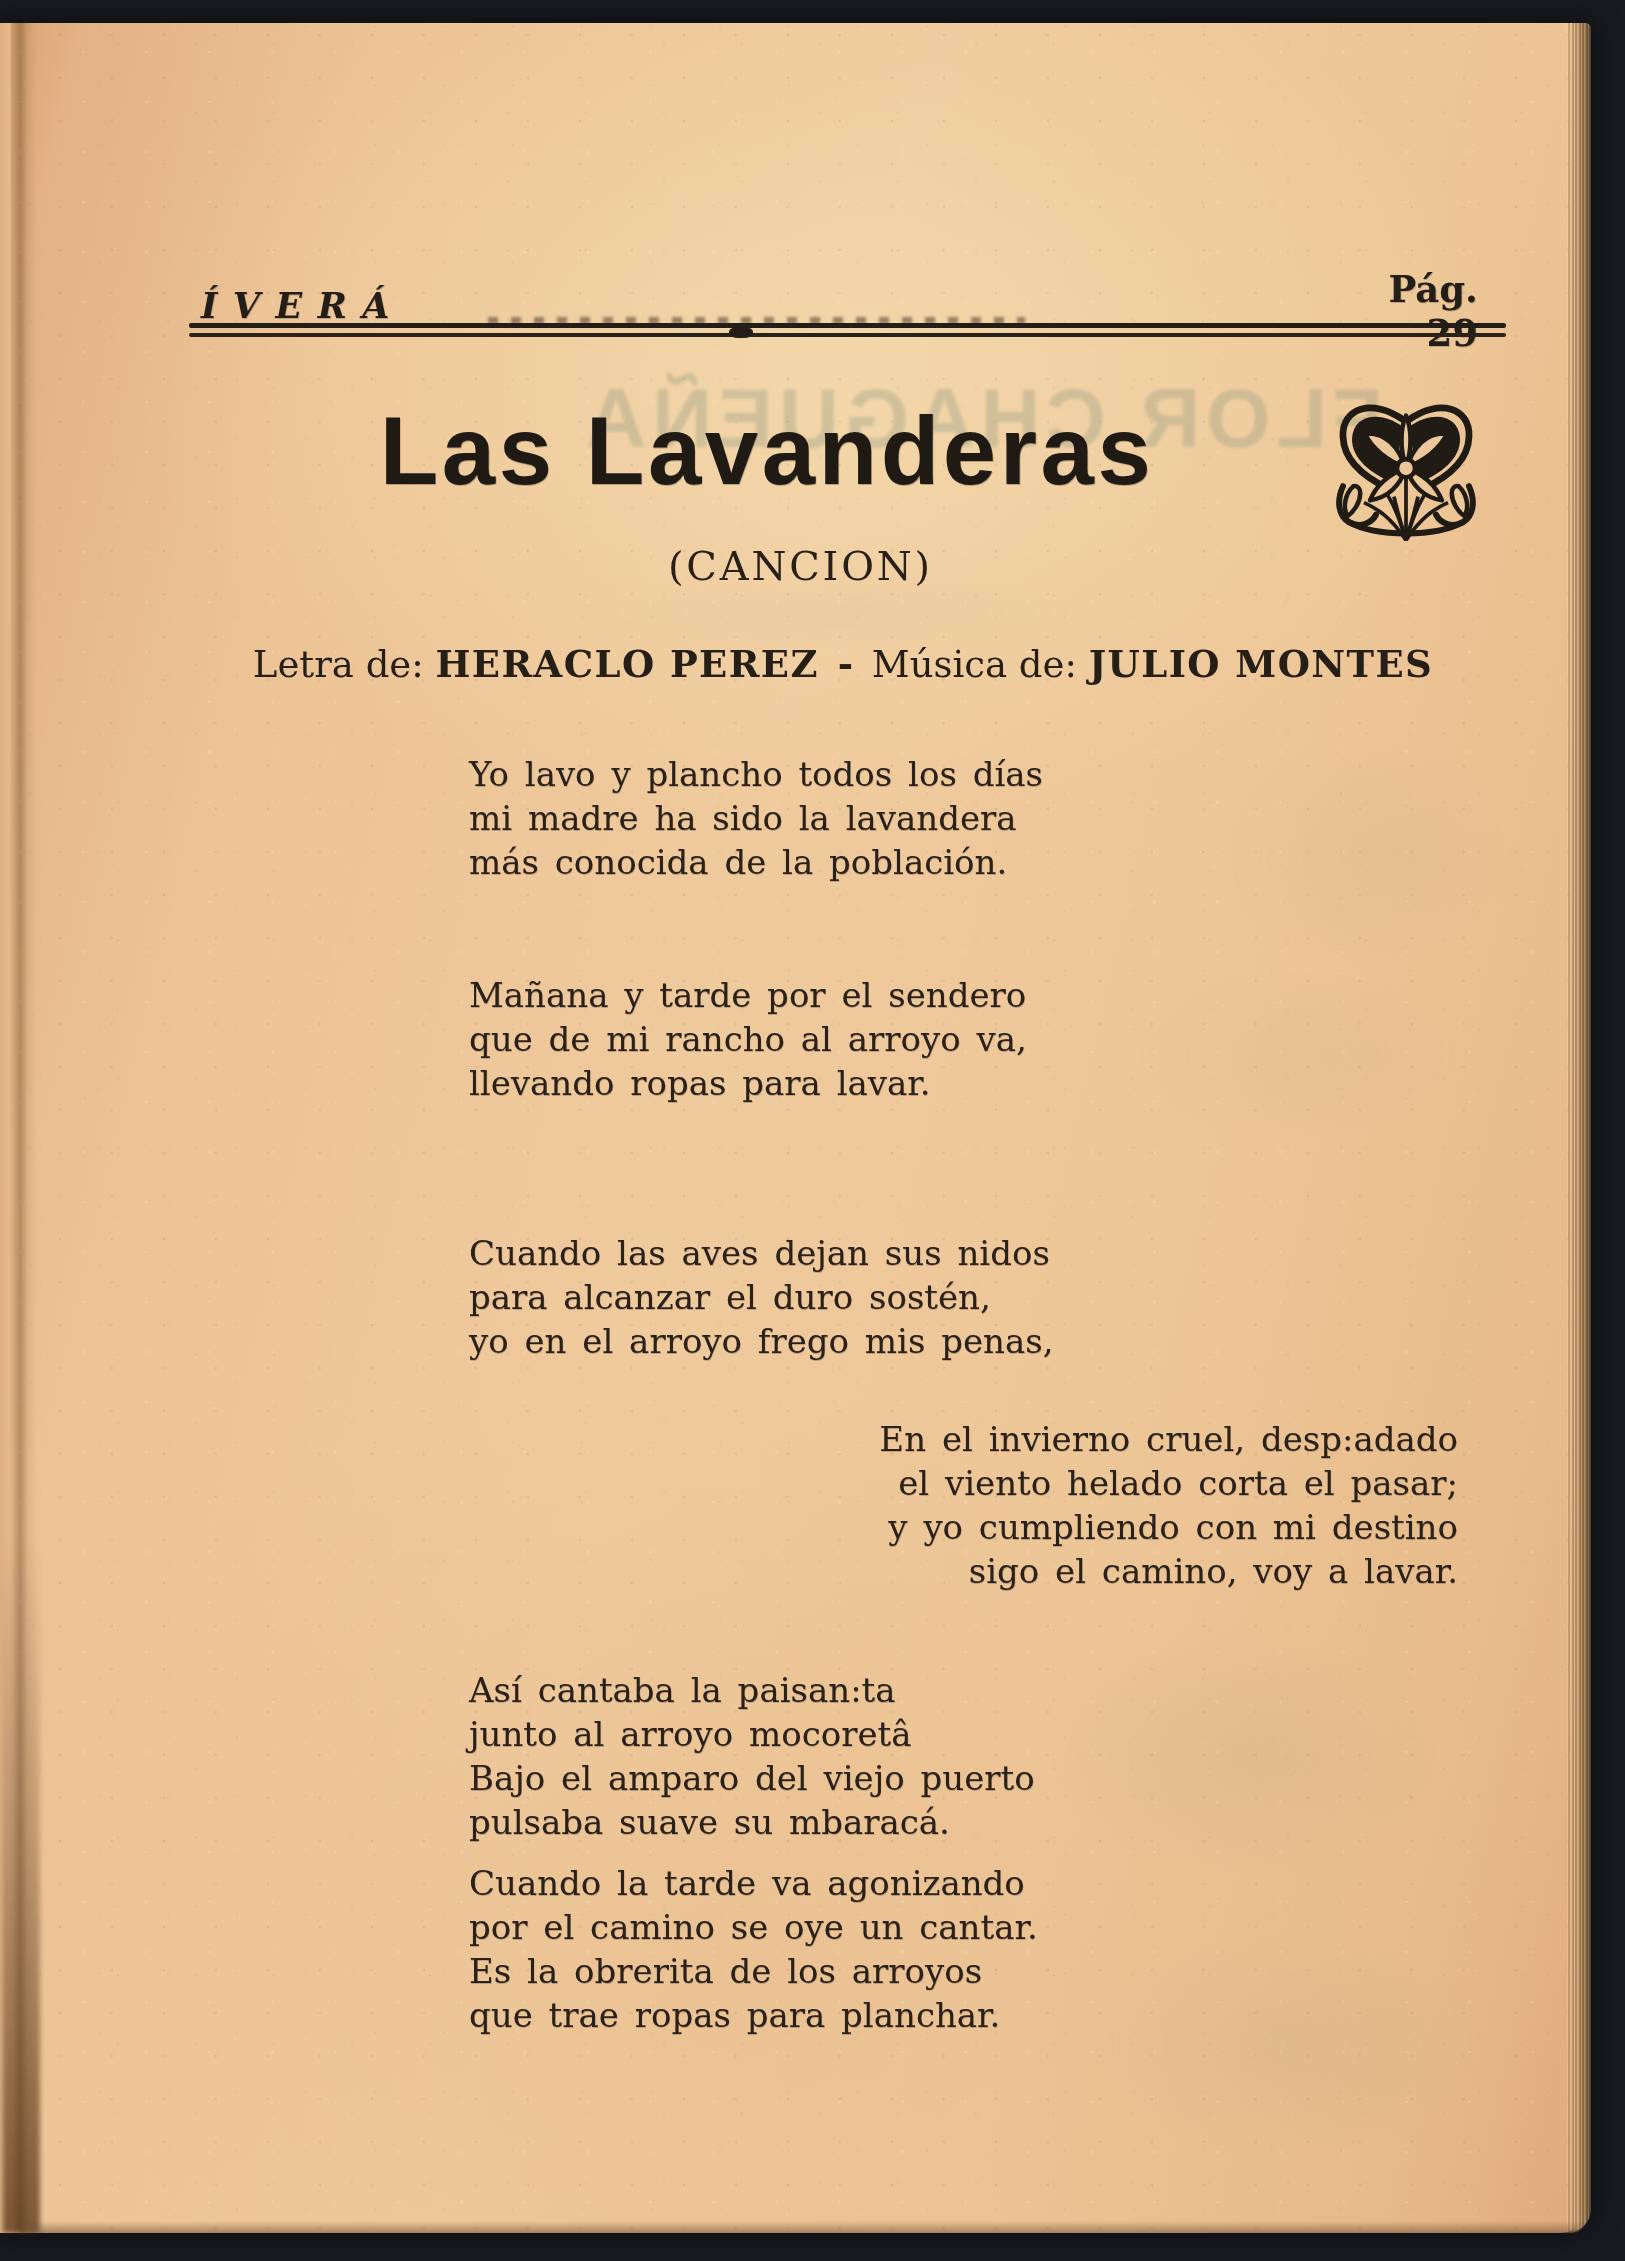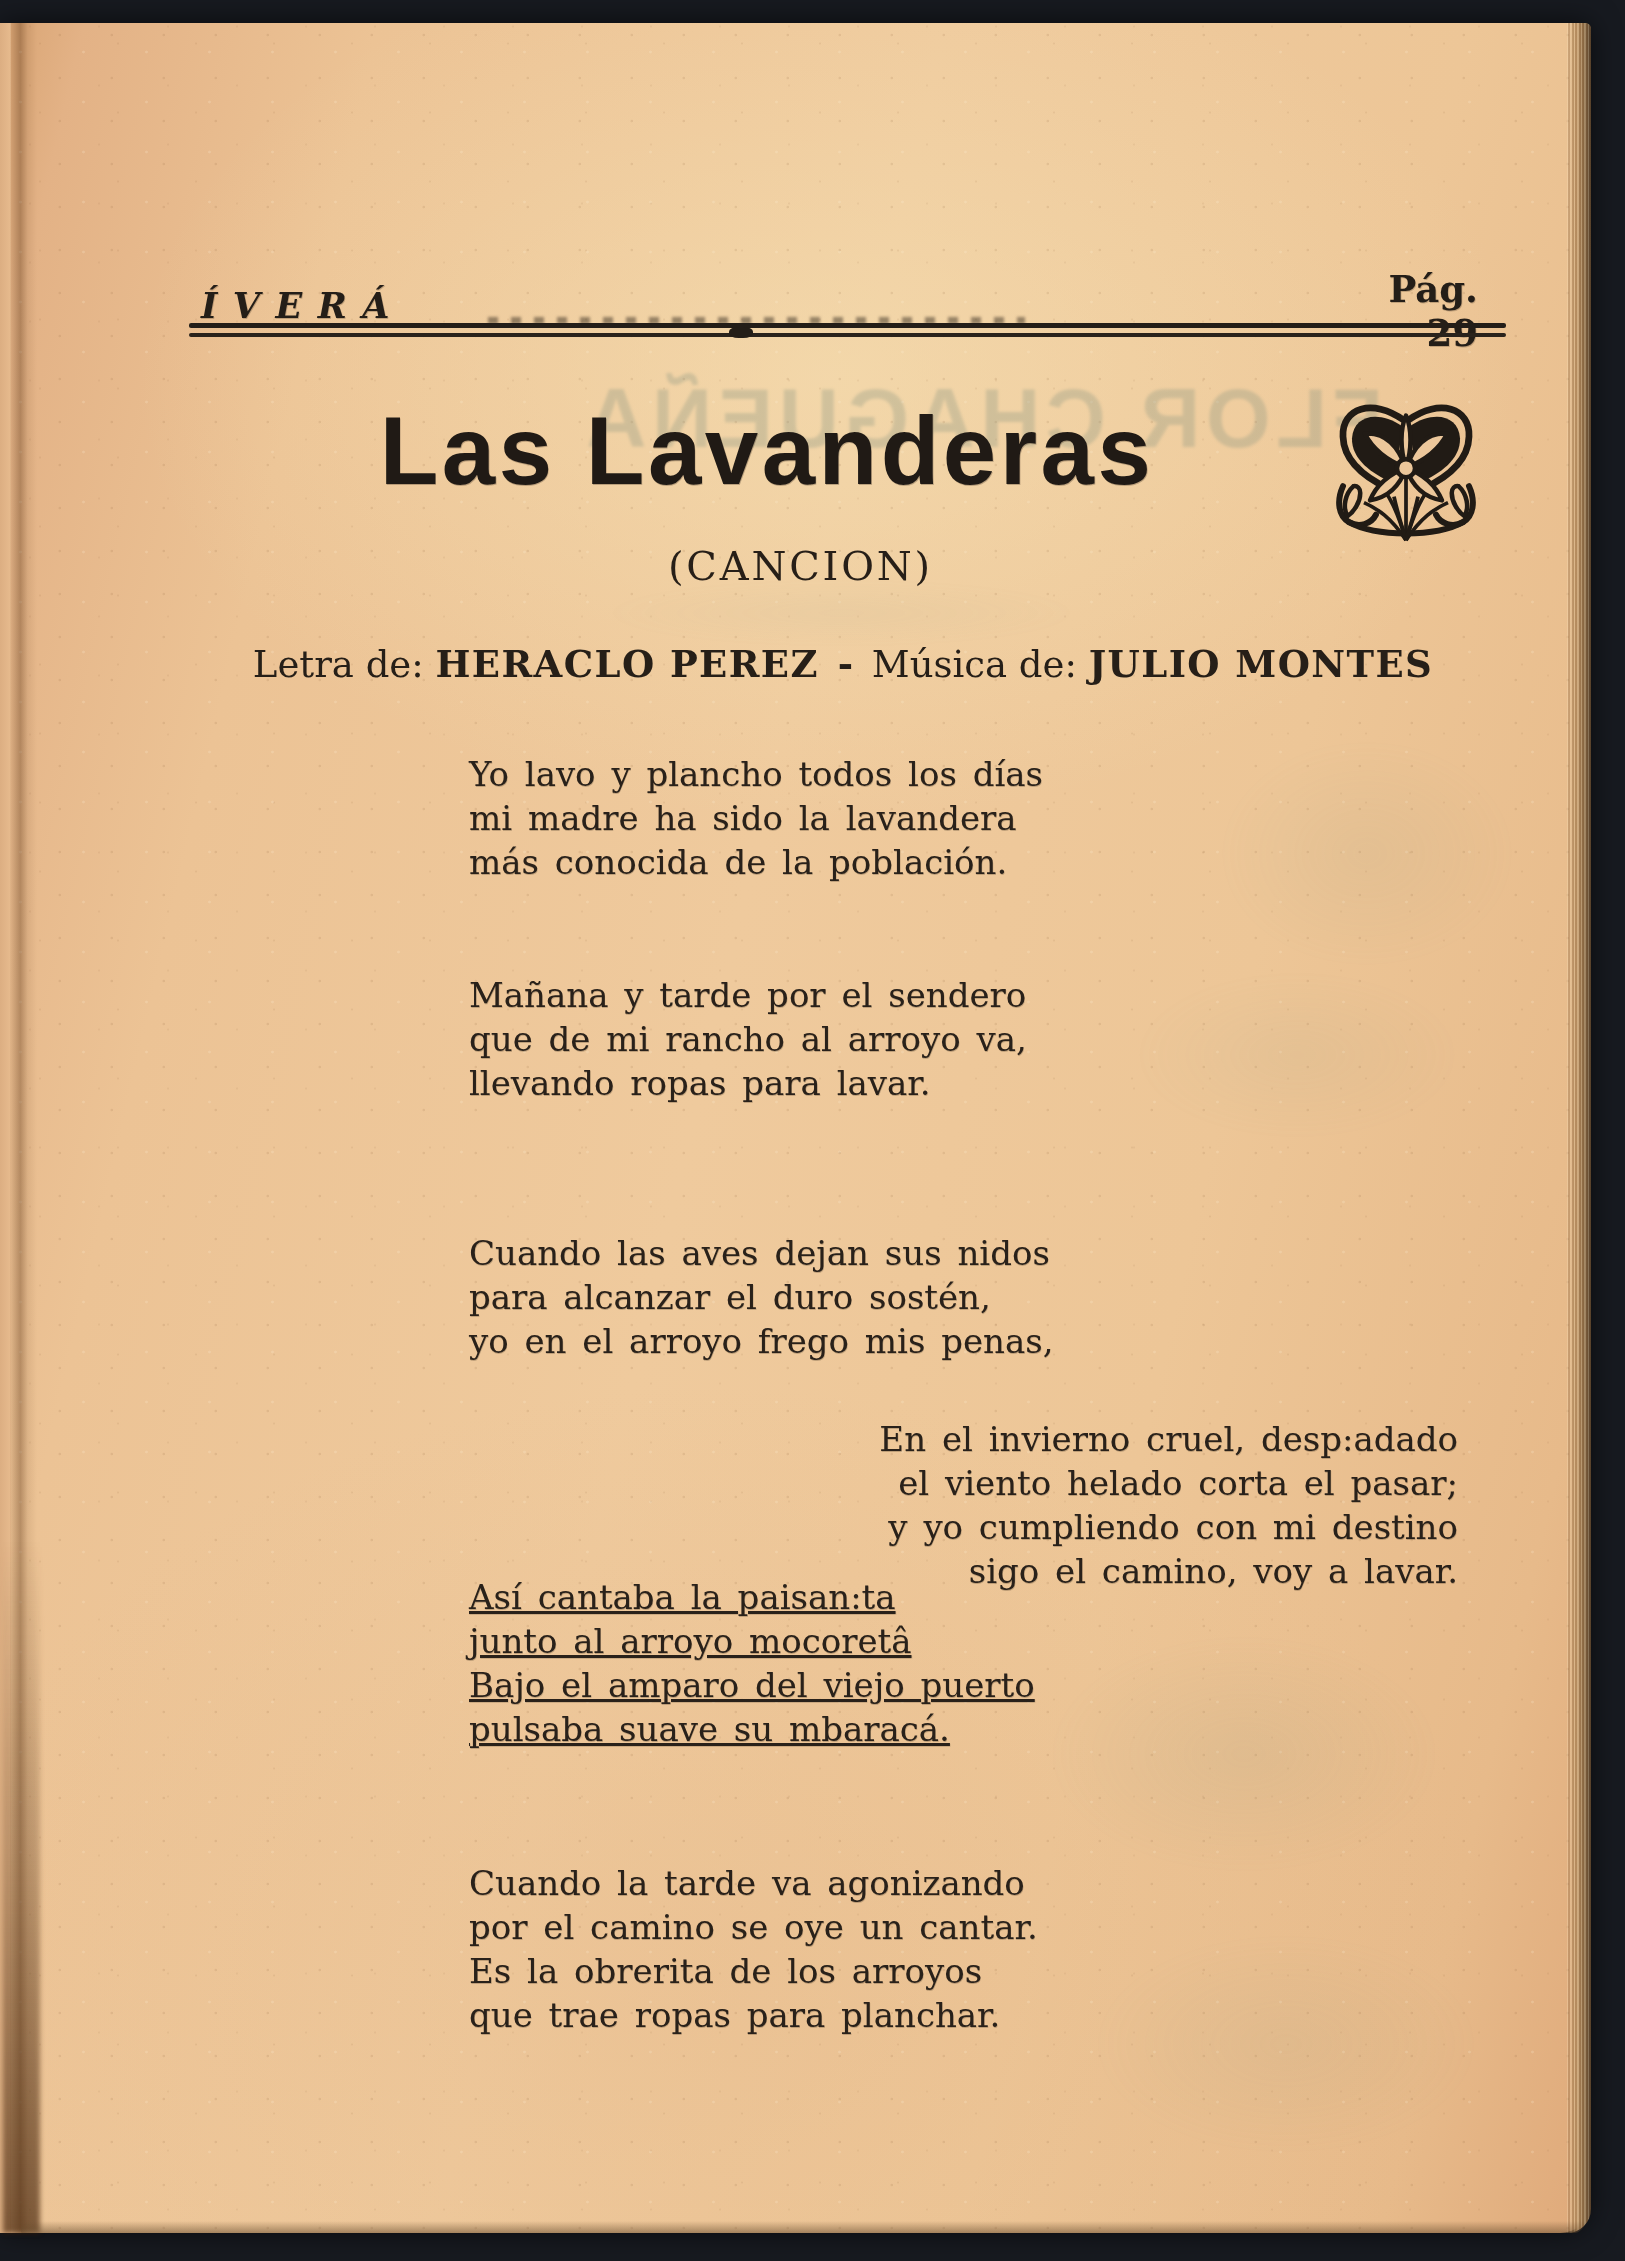--- a/index.html
+++ b/index.html
@@ -79,21 +79,21 @@
   .credits .name{font-weight:700;letter-spacing:1.4px;}
   .credits .sep{padding:0 7px;font-weight:700;}
 
   
   .poem{position:absolute;left:469px;top:0;width:989px;}
   .stanza{position:absolute;left:0;width:989px;font:400 34px "DejaVu Serif",serif;
     line-height:44px;color:#29211a;word-spacing:5px;
     text-shadow:0.4px 0.7px 0 rgba(52,38,24,.25);}
   .stanza span{display:block;}
   .st1{top:729px;} .st2{top:950px;} .st3{top:1172px;margin-top:36px;}
-  .st4{top:1394px;text-align:right;} .st5{top:1552px;text-decoration:underline;} .st6{top:1838px;}
+  .st4{top:1394px;text-align:right;} .st5{top:1645px;} .st6{top:1838px;}
 </style>
 </head>
 <body>
 
 <div class="scene">
   <div class="page">
     <div class="texture"></div>
     <div class="left-sliver"></div>
     <div class="crease"></div>
     <div class="crease-bottom"></div>

